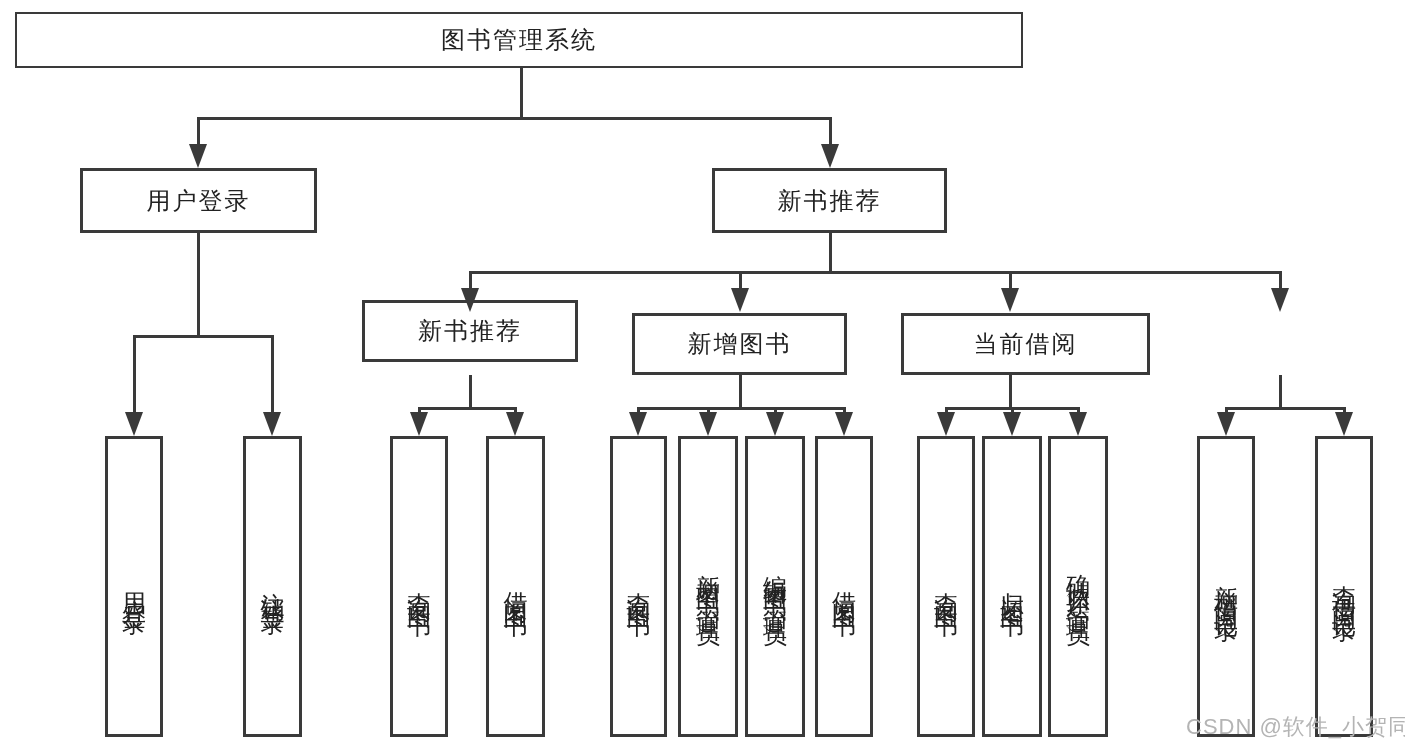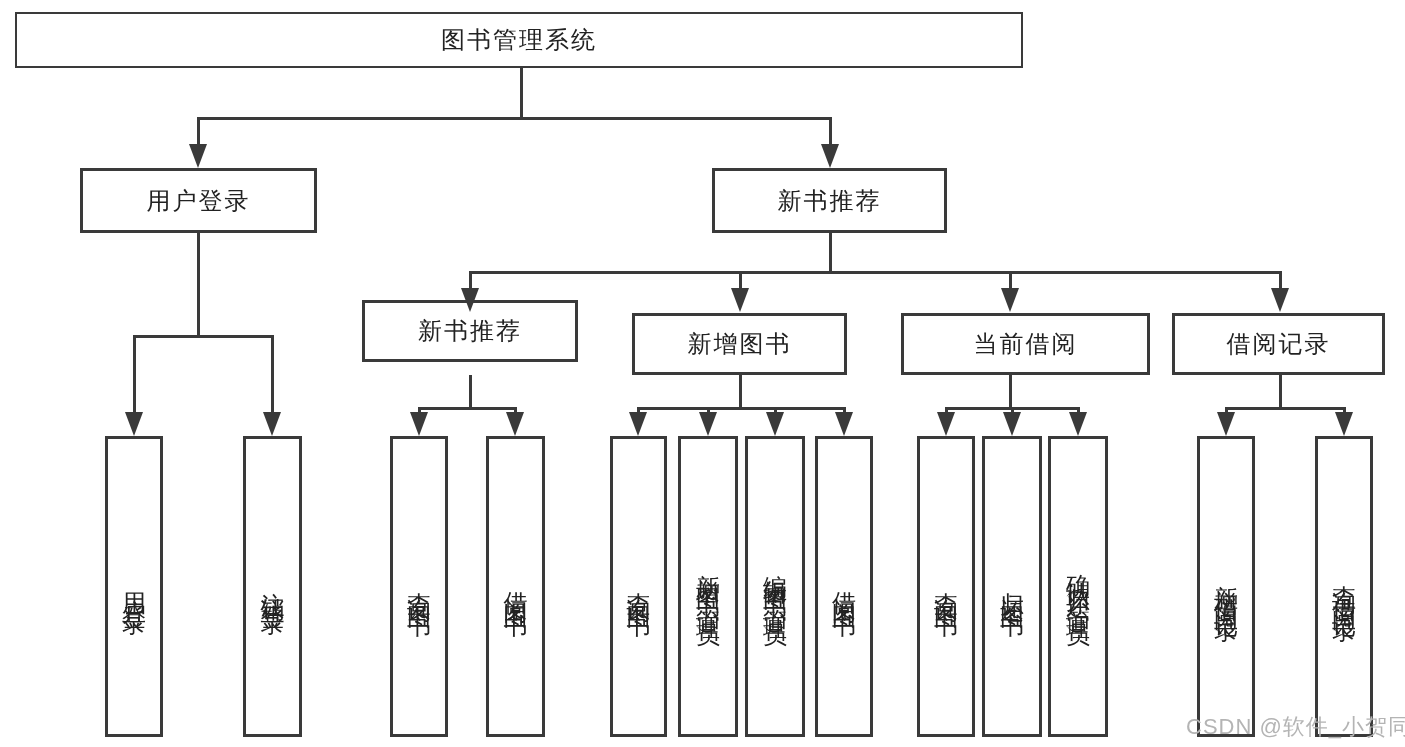--- a/index.html
+++ b/index.html
@@ -68,23 +68,20 @@
       <span class="label">新书推荐</span>
     </div>
     <div class="node node-h" style="left: 362px; top: 300px; width: 216px; height: 62px;">
       <span class="label">新书推荐</span>
     </div>
     <div class="node node-h" style="left: 632px; top: 313px; width: 215px; height: 62px;">
       <span class="label">新增图书</span>
     </div>
     <div class="node node-h" style="left: 901px; top: 313px; width: 249px; height: 62px;">
       <span class="label">当前借阅</span>
-    </div>
-    <div class="node node-h" style="left: 1172px; top: 313px; width: 213px; height: 62px;">
-      <span class="label">借阅记录</span>
     </div>
     <div class="node node-v" style="left: 105px; top: 436px; width: 58px; height: 301px;">
       <span class="label">用户登录</span>
     </div>
     <div class="node node-v" style="left: 243px; top: 436px; width: 59px; height: 301px;">
       <span class="label">注销登录</span>
     </div>
     <div class="node node-v" style="left: 390px; top: 436px; width: 58px; height: 301px;">
       <span class="label">查询图书</span>
     </div>

